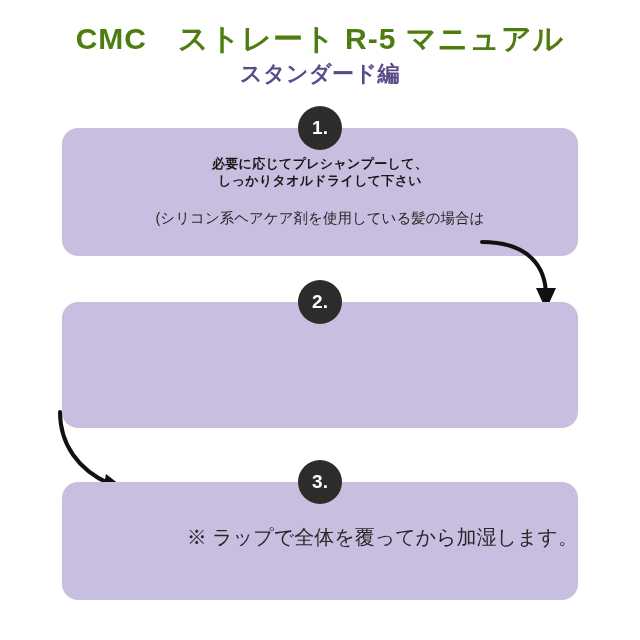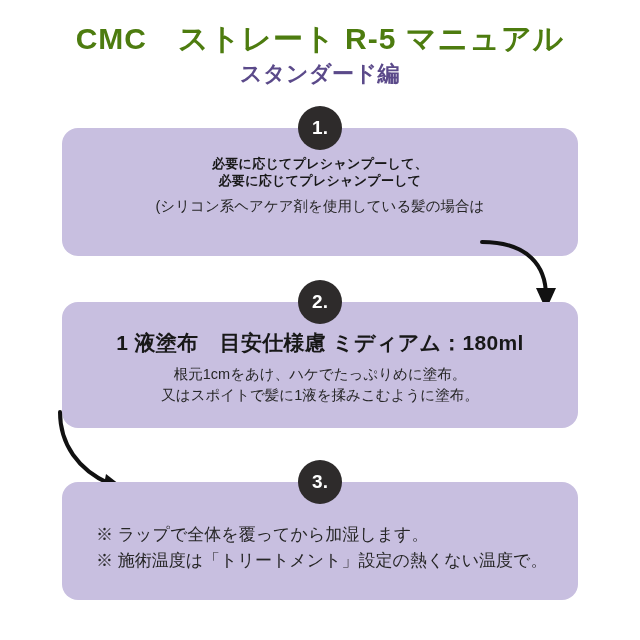--- a/index.html
+++ b/index.html
@@ -87,28 +87,28 @@
     line-height: 1.28;
     letter-spacing: 0.3px;
   }
   .step-2 .headline, .step-3 .headline {
     font-size: 21px;
   }
   .note {
     font-size: 14.5px;
     color: #262626;
     line-height: 1.45;
-    margin-top: 7px;
+    margin-top: 19px;
   }
   .note-list {
-    font-size: 17px;
+    font-size: 20px;
     color: #262626;
     line-height: 1.5;
     margin-top: 10px;
-    text-align: left;
+    text-align: right;
     padding-left: 34px;
   }
   .note-list div { white-space: nowrap; }
 
   
   .arrow {
     position: absolute;
     pointer-events: none;
   }
   .arrow-1 { left: 470px; top: 236px; }
@@ -122,58 +122,48 @@
   <div class="header">
     <div class="title-main">CMC　ストレート R-5 マニュアル</div>
     <div class="title-sub">スタンダード編</div>
   </div>
 
   <div class="step step-1">
     <div class="badge">1.</div>
     <div class="step-body">
       <div class="headline">
         <div>必要に応じてプレシャンプーして、</div>
-        <div>必要に応じてプレシャンプーして</div>
+        <div>しっかりタオルドライして下さい</div>
       </div>
       <div class="note">
         <div>(シリコン系ヘアケア剤を使用している髪の場合は</div>
       </div>
     </div>
   </div>
 
   <div class="arrow arrow-1">
     <svg width="90" height="90" viewBox="0 0 90 90" aria-hidden="true">
       <path d="M12 6 C 58 6, 76 30, 76 60" stroke="#111111" stroke-width="4" fill="none" stroke-linecap="round"></path>
       <path d="M76 74 L 66 52 L 86 52 Z" fill="#111111"></path>
     </svg>
   </div>
 
   <div class="step step-2">
     <div class="badge">2.</div>
-    <div class="step-body">
-      <div class="headline">
-        <div>1 液塗布　目安仕様慮 ミディアム：180ml</div>
-      </div>
-      <div class="note">
-        <div>根元1cmをあけ、ハケでたっぷりめに塗布。</div>
-        <div>又はスポイトで髪に1液を揉みこむように塗布。</div>
-      </div>
-    </div>
   </div>
 
   <div class="arrow arrow-2">
     <svg width="95" height="95" viewBox="0 0 95 95" aria-hidden="true">
       <path d="M8 4 C 8 36, 26 62, 58 76" stroke="#111111" stroke-width="4" fill="none" stroke-linecap="round"></path>
       <path d="M72 80 L 50 88 L 54 66 Z" fill="#111111"></path>
     </svg>
   </div>
 
   <div class="step step-3">
     <div class="badge">3.</div>
     <div class="step-body">
       <div class="note-list">
         <div>※ ラップで全体を覆ってから加湿します。</div>
-        <div>※ 施術温度は「トリートメント」設定の熱くない温度で。</div>
       </div>
     </div>
   </div>
 
 </div>
 
 </body></html>

